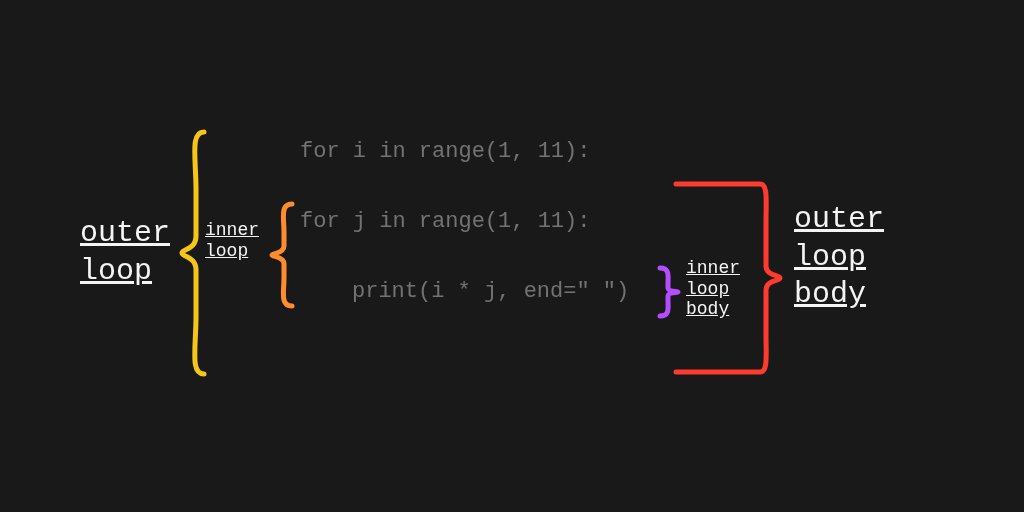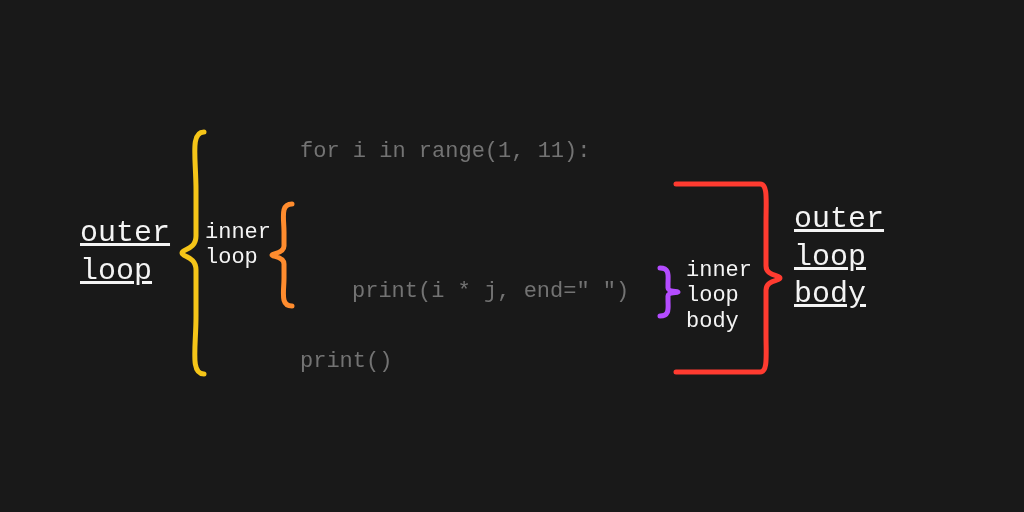--- a/index.html
+++ b/index.html
@@ -21,22 +21,23 @@
     position: absolute;
     white-space: pre;
     line-height: 1.25;
   }
   .label-big {
     font-size: 30px;
     letter-spacing: 0;
     text-decoration: underline;
   }
   .label-small {
-    font-size: 22px;
+    font-size: 18px;
     line-height: 1.15;
+    text-decoration: underline;
   }
   .code {
     position: absolute;
     font-size: 22px;
     line-height: 50px;
     color: #737373;
     white-space: pre;
   }
   svg.brace {
     position: absolute;
@@ -57,24 +58,24 @@
   <div class="label label-small" style="left:686px; top:258px;">inner
 loop
 body</div>
 
   <div class="label label-big" style="left:794px; top:201px;">outer
 loop
 body</div>
 
   <div class="code" style="left:300px; top:127px;">for i in range(1, 11):</div>
 
+  <div class="code" style="left:300px; top:197px;">for j in range(1, 11):</div>
 
   <div class="code" style="left:352px; top:267px;">print(i * j, end=" ")</div>
 
-  <div class="code" style="left:300px; top:337px;">print()</div>
 
   <svg class="brace" style="left:178px; top:128px;" width="30" height="250" viewBox="0 0 30 250">
     <path d="M26 4
              C 12 4, 18 30, 18 62
              L 18 108
              C 18 122, 4 121, 4 125
              C 4 129, 18 128, 18 142
              L 18 188
              C 18 220, 12 246, 26 246" fill="none" stroke="#f5c518" stroke-width="5" stroke-linecap="round"></path>
   </svg>

